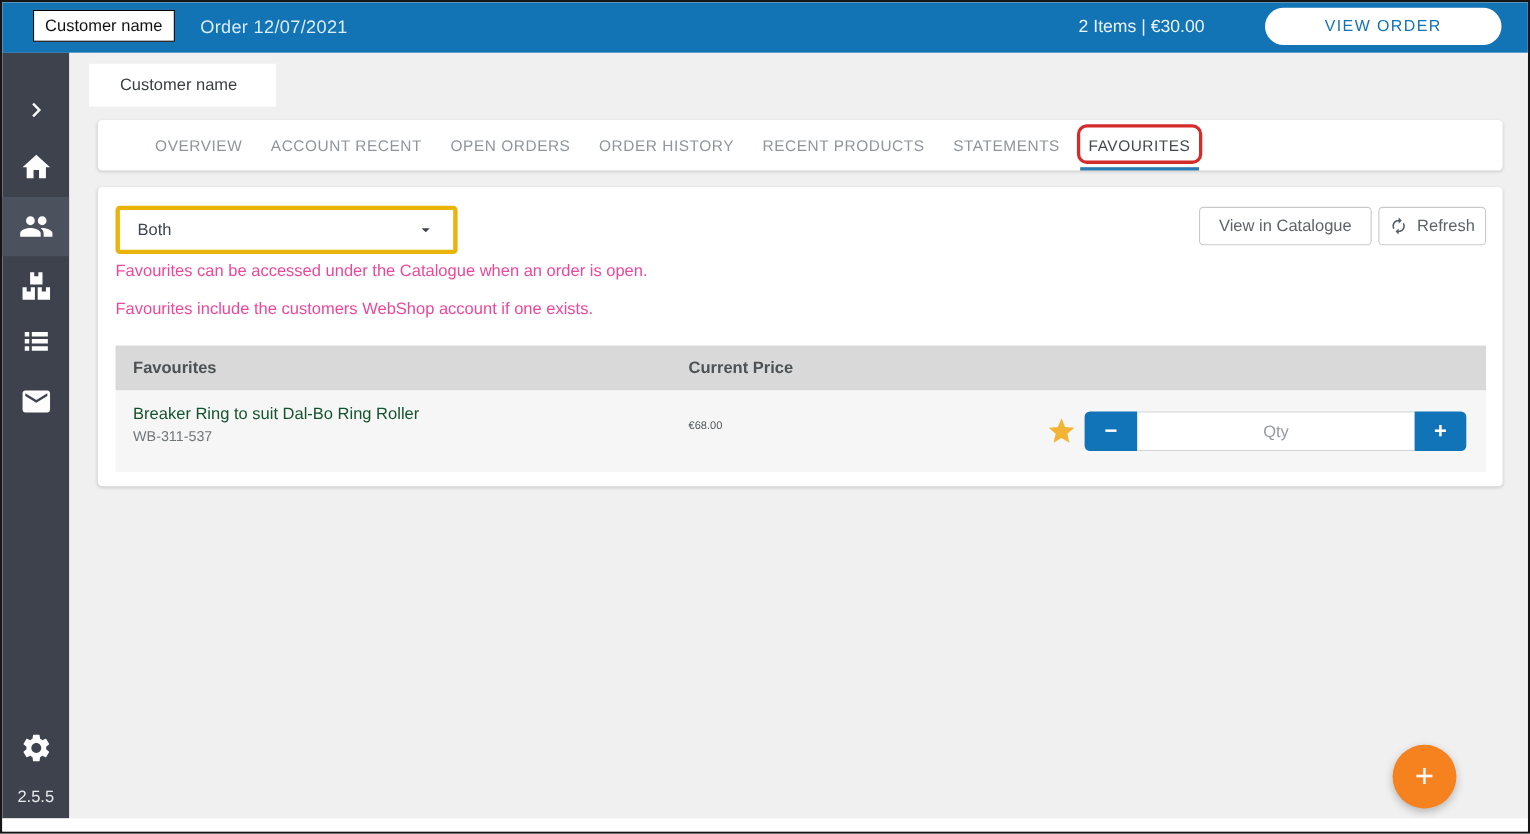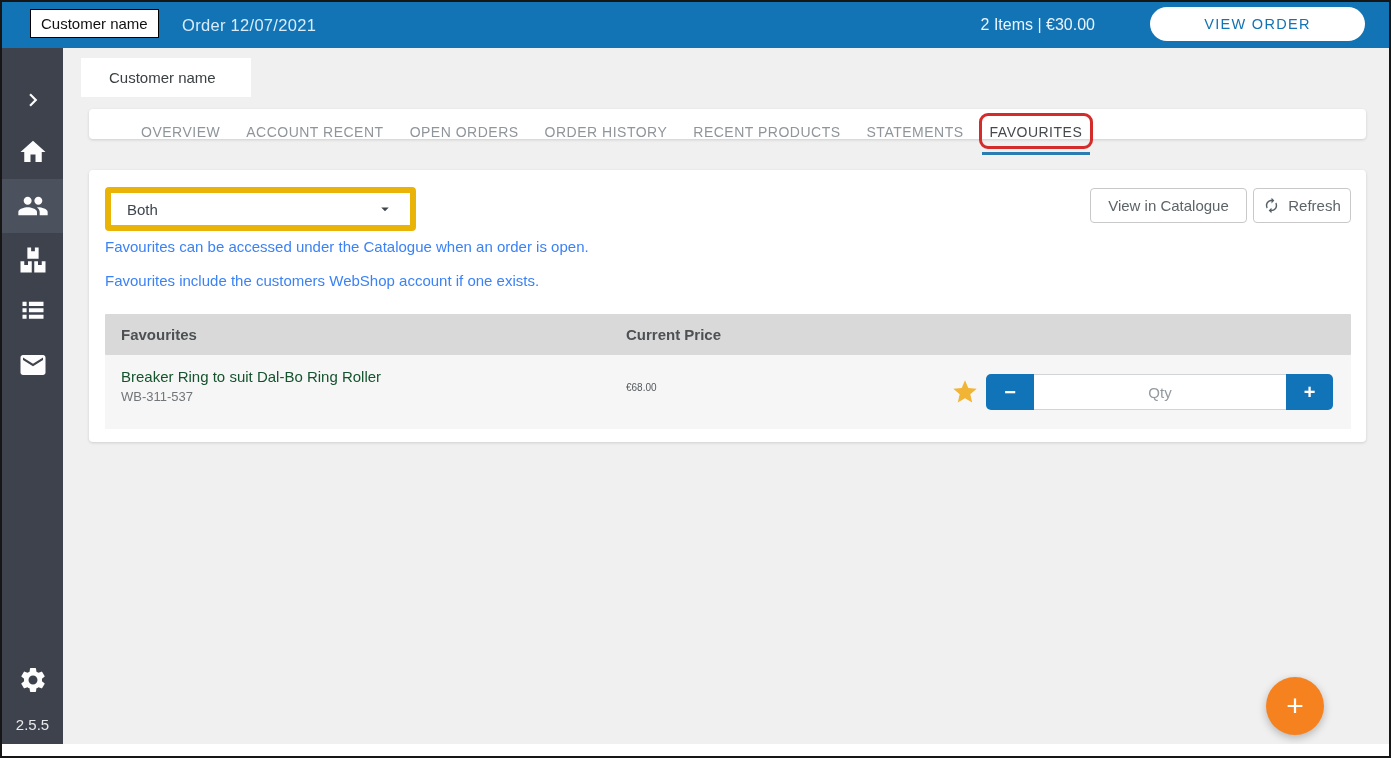--- a/index.html
+++ b/index.html
@@ -31,38 +31,38 @@
   .side-item.active{background:#4b515d;height:54px;}
   .side-version{position:absolute;left:0;top:668px;width:61px;text-align:center;
     color:#e8e9ea;font-size:15px;}
   
   .main{position:absolute;left:61px;top:46px;width:1326px;height:696px;background:#f0f0f0;}
   .customer-tab{position:absolute;left:18px;top:10px;width:170px;height:39px;background:#fff;
     display:flex;align-items:center;padding-left:28px;box-sizing:border-box;
     font-size:15px;color:#3b4043;}
   .card{position:absolute;background:#fff;border-radius:4px;
     box-shadow:0 1px 3px rgba(0,0,0,.14);}
-  .tabs-card{left:26px;top:61px;width:1277px;height:30px;}
+  .tabs-card{left:26px;top:61px;width:1277px;height:46px;}
   .tabs{display:flex;height:46px;align-items:stretch;padding-left:52px;gap:26px;}
   .tab{position:relative;display:flex;align-items:center;font-size:14px;color:#8f959a;
     letter-spacing:.5px;cursor:pointer;white-space:nowrap;}
   .tab.active{color:#45494d;}
   .tab-underline{position:absolute;left:-8px;right:-8px;bottom:0;height:3px;background:#2b7cb0;}
   .tab-annotation{position:absolute;left:-11px;right:-11px;top:4px;bottom:6px;
     border:3px solid #d42b2b;border-radius:9px;pointer-events:none;}
   .content-card{left:26px;top:122px;width:1277px;height:272px;}
   .dropdown{position:absolute;left:16px;top:17px;width:311px;height:44px;box-sizing:border-box;
-    border:6px solid #eab308;border-radius:4px;background:#fff;display:flex;align-items:center;
+    border:4px solid #eab308;border-radius:4px;background:#fff;display:flex;align-items:center;
     padding:0 16px;font-size:15px;color:#3e454e;cursor:pointer;justify-content:space-between;}
   .btn{position:absolute;top:18px;height:35px;box-sizing:border-box;border:1px solid #c9c9c9;
     border-radius:4px;background:#fff;display:flex;align-items:center;justify-content:center;
     gap:8px;font-size:15px;color:#5d6468;cursor:pointer;font-family:"Liberation Sans",sans-serif;}
   .btn-view{right:119px;width:157px;}
   .btn-refresh{right:15px;width:98px;}
-  .info-line{position:absolute;left:16px;font-size:15px;color:#3b82f6;}
+  .info-line{position:absolute;left:16px;font-size:15px;color:#ec4899;}
   .info-1{top:68px;}
   .info-2{top:102px;}
   .table{position:absolute;left:16px;top:144px;width:1246px;}
   .thead{position:relative;height:41px;background:#d9d9d9;border-radius:1px;}
   .th{position:absolute;top:0;height:41px;display:flex;align-items:center;
     font-size:15px;font-weight:bold;color:#4c5154;}
   .th-desc{left:16px;}
   .th-price{left:521px;}
   .trow{position:relative;height:74px;background:#f6f6f6;}
   .cell-desc{position:absolute;left:16px;top:13px;}

